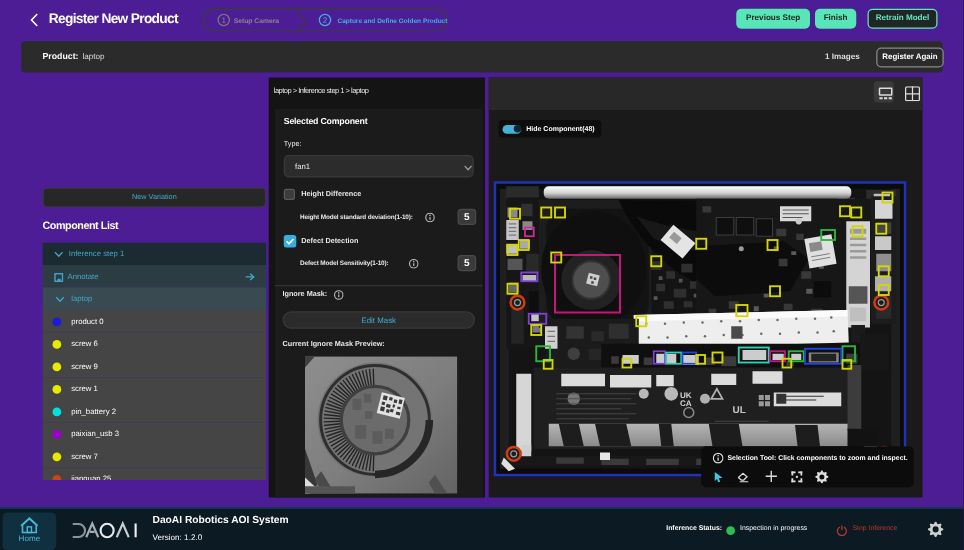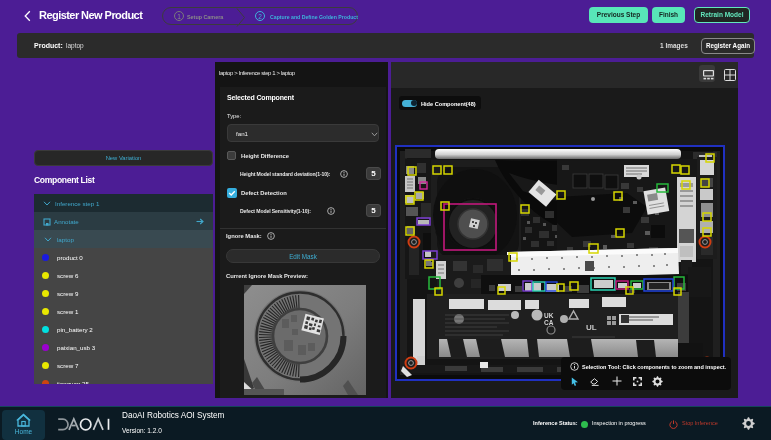--- a/index.html
+++ b/index.html
@@ -65,21 +65,21 @@
 #knob { left:8.5px; top:0.8px; width:6px; height:6px; background:#0d2330; border-radius:50%; }
 #toglab { left:22px; top:4.5px; color:#fff; font-size:5.6px; font-weight:bold; }
 #photo { left:4px; top:50px; width:330px; height:236px; border:2px solid #2030c0;margin-top:33px; }
 #toolbar { left:170px; top:295px; width:170px; height:33px; background:#0c0c0c; border-radius:4px; }
 #tooltext { left:19px; top:7px; color:#fff; font-size:5.5px; font-weight:bold; }
 
 #footer { left:0; top:406px; width:771px; height:34px; background:#0b1a23; border-top:1px solid #14465a; }
 #homebtn { left:2px; top:3px; width:43px; height:30px; background:#11303f; border-radius:4px; }
 #homelab { left:0px; top:18px; width:43px; text-align:center; color:#49b7dc; font-size:6.5px; }
 #daoailogo { left:57px; top:6px; }
-#ftitle { left:122px; top:4px; color:#fff; font-size:8.2px; font-weight:normal; }
+#ftitle { left:122px; top:4px; color:#fff; font-size:8.2px; font-weight:bold; }
 #fver { left:122px; top:20px; color:#fff; font-size:6.5px; }
 #infstat { left:533px; top:13px; color:#fff; font-size:5.5px; font-weight:bold; }
 #infdot { left:581px; top:13.5px; width:7px; height:7px; border-radius:50%; background:#2ebd4e; }
 #infprog { left:592px; top:13px; color:#fff; font-size:5.5px; }
 #stopinf { left:682px; top:13px; color:#c0392b; font-size:5.5px; }
 </style>
 </head>
 <body>
 <div id="page">
 

